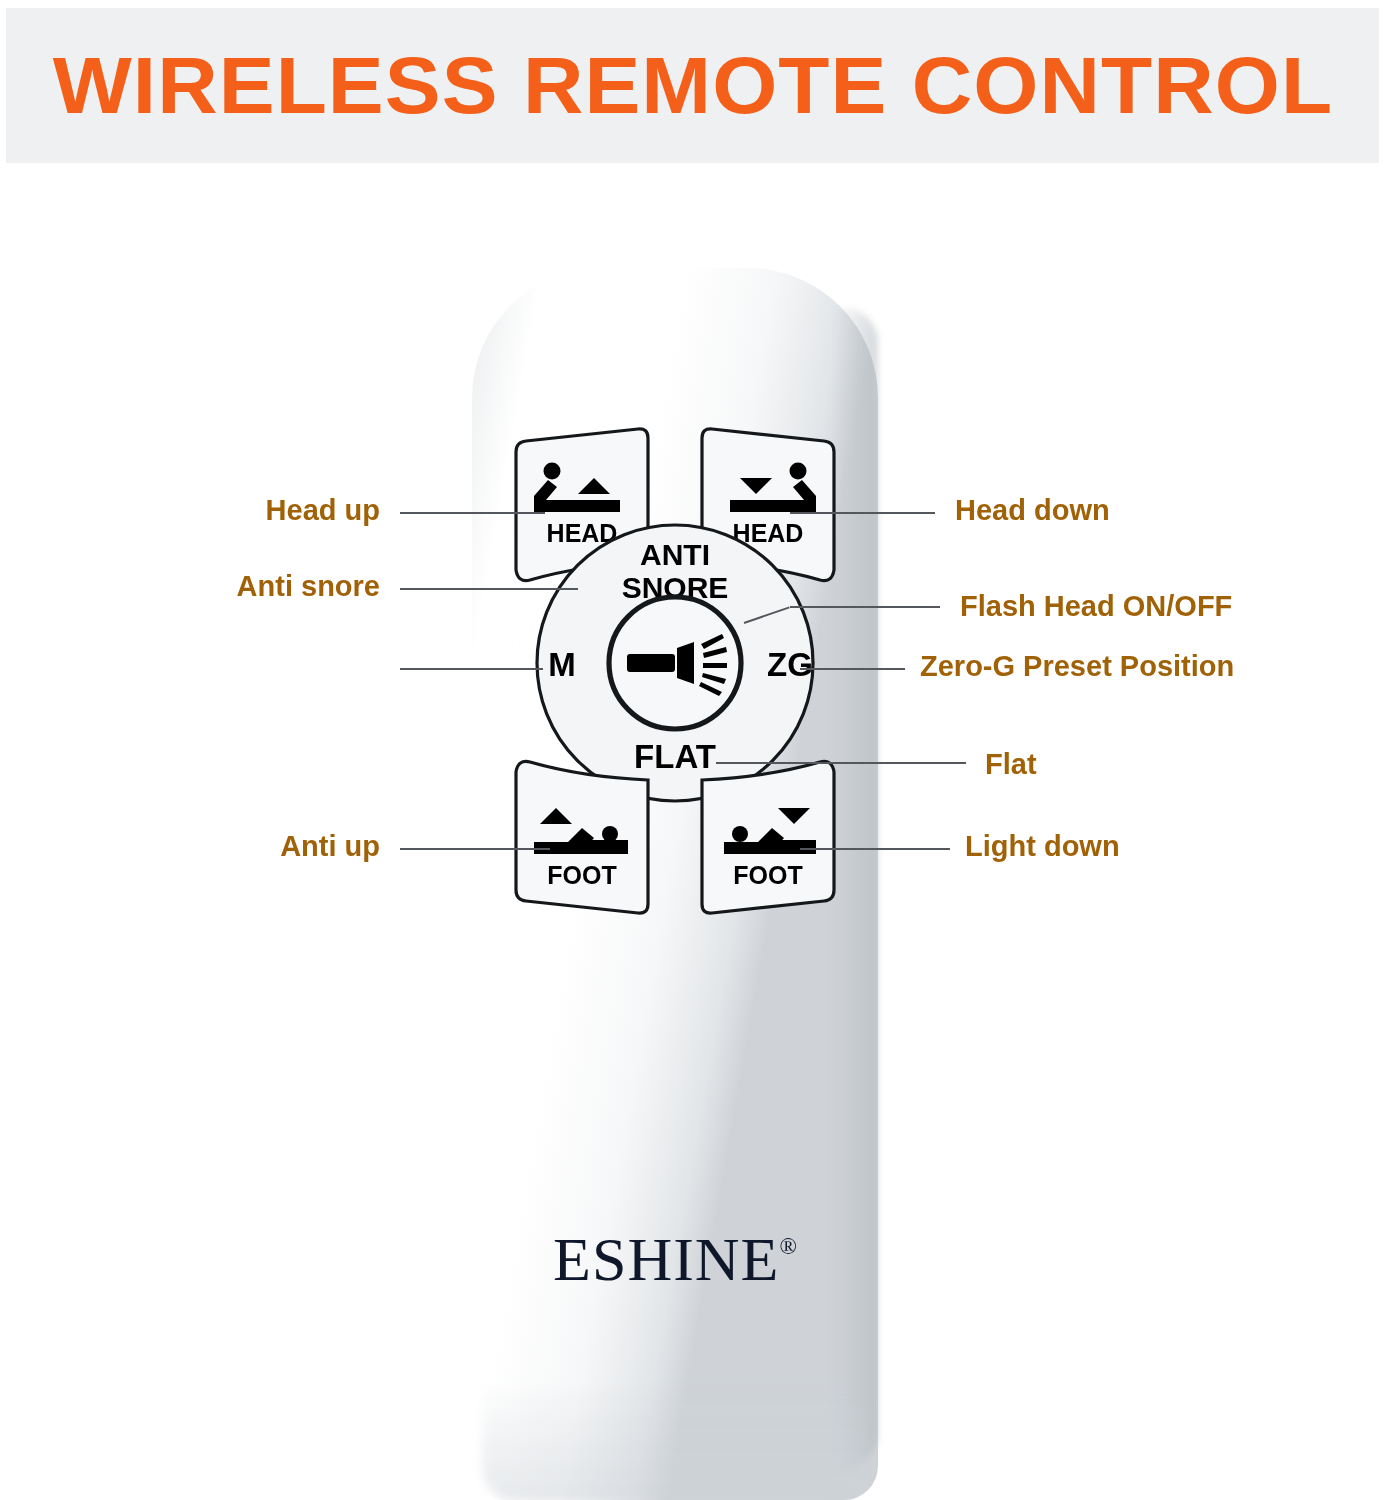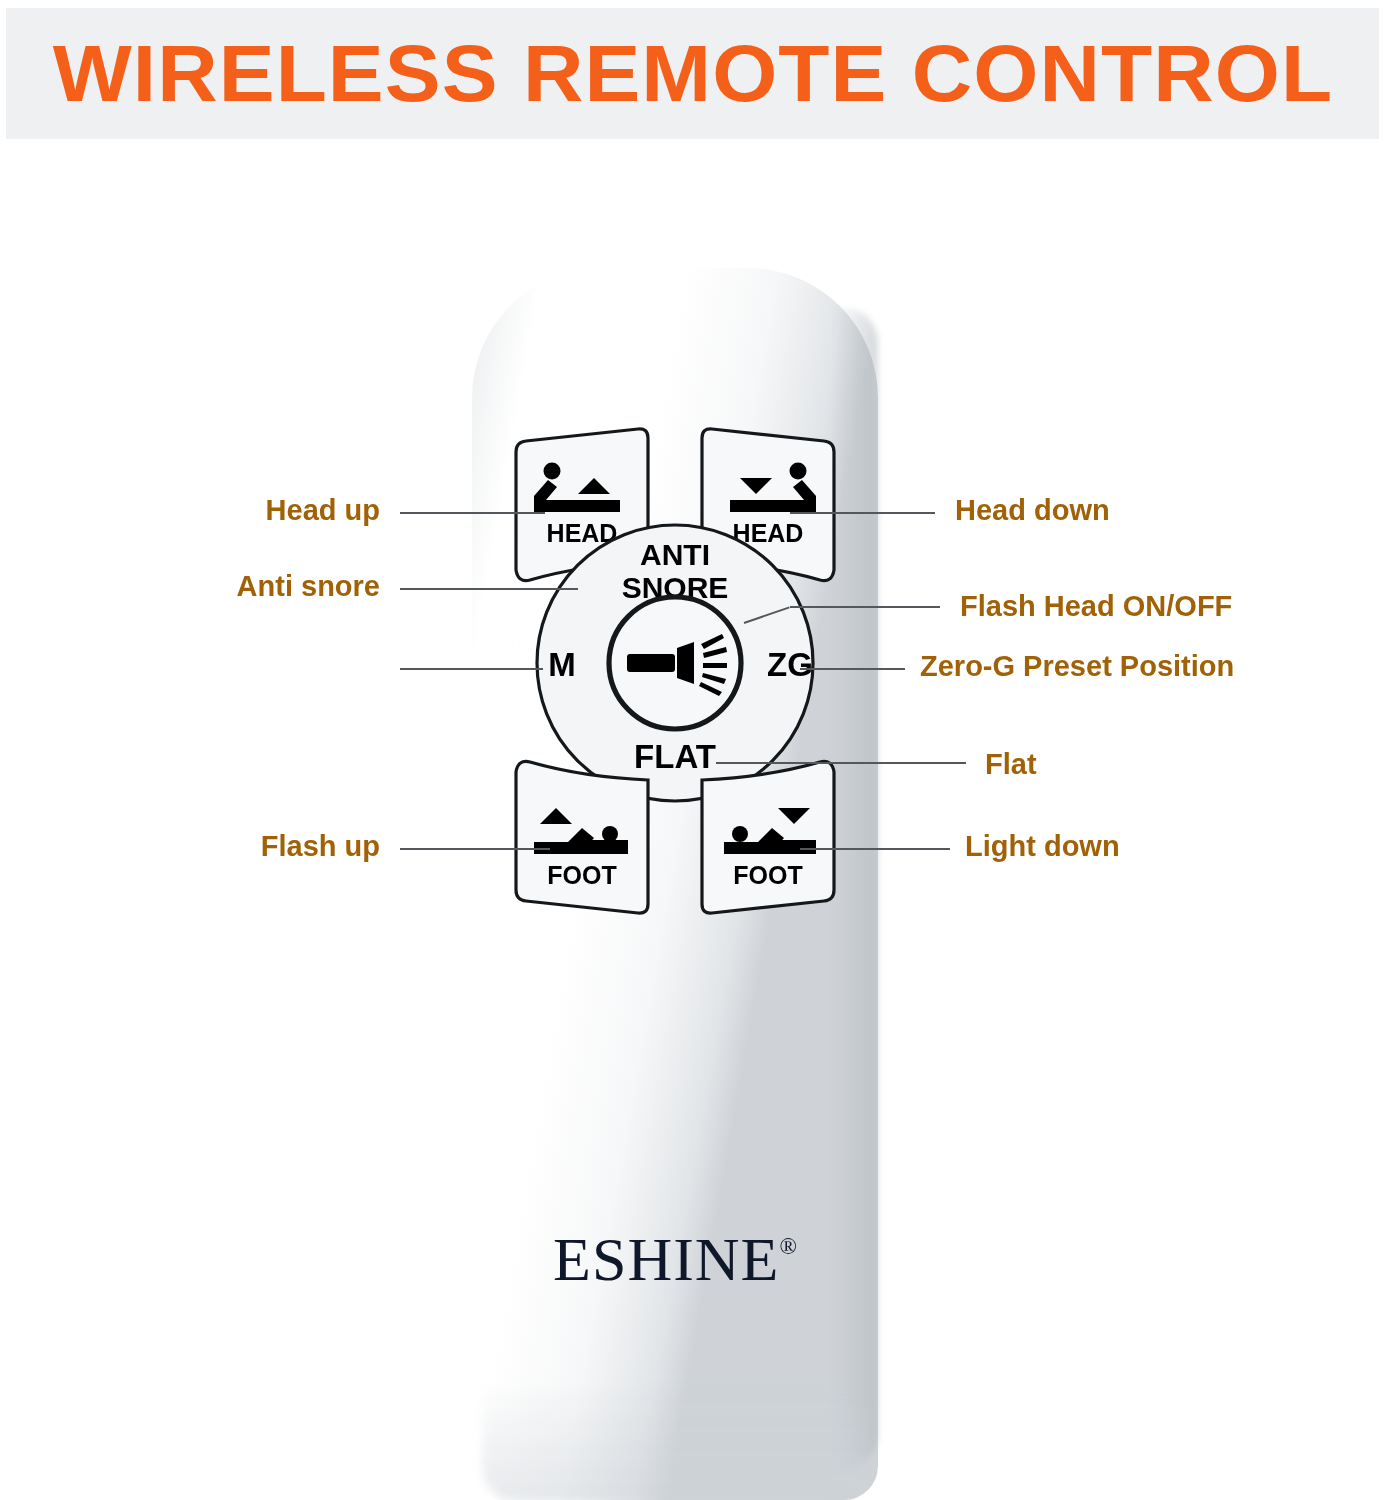--- a/index.html
+++ b/index.html
@@ -15,21 +15,21 @@
     overflow: hidden;
     font-family: "Liberation Sans", sans-serif;
   }
 
   
   #header-band {
     position: absolute;
     left: 6px;
     top: 8px;
     width: 1373px;
-    height: 131px;
+    height: 155px;
     background: #eef0f2;
     display: flex;
     align-items: center;
     justify-content: center;
   }
   #header-title {
     font-family: "Liberation Sans Narrow", "Liberation Sans", sans-serif;
     font-weight: bold;
     font-size: 79px;
     letter-spacing: 1px;
@@ -260,21 +260,21 @@
   </div>
 
   <div class="callout left" style="left:60px; top:496px; width:320px;">Head up</div>
   <div class="leader" style="left:400px; top:512px; width:145px;"></div>
 
   <div class="callout left" style="left:40px; top:572px; width:340px;">Anti snore</div>
   <div class="leader" style="left:400px; top:588px; width:178px;"></div>
 
   <div class="leader" style="left:400px; top:668px; width:143px;"></div>
 
-  <div class="callout left" style="left:60px; top:832px; width:320px;">Flash up</div>
+  <div class="callout left" style="left:60px; top:832px; width:320px;">Anti up</div>
   <div class="leader" style="left:400px; top:848px; width:150px;"></div>
 
   <div class="leader" style="left:790px; top:512px; width:145px;"></div>
   <div class="callout right" style="left:955px; top:496px;">Head down</div>
 
   <div class="leader-diag" style="left:744px; top:622px; width:48px; transform: rotate(-19deg);"></div>
   <div class="leader" style="left:790px; top:606px; width:150px;"></div>
   <div class="callout right" style="left:960px; top:592px;">Flash Head ON/OFF</div>
 
   <div class="leader" style="left:800px; top:668px; width:105px;"></div>

